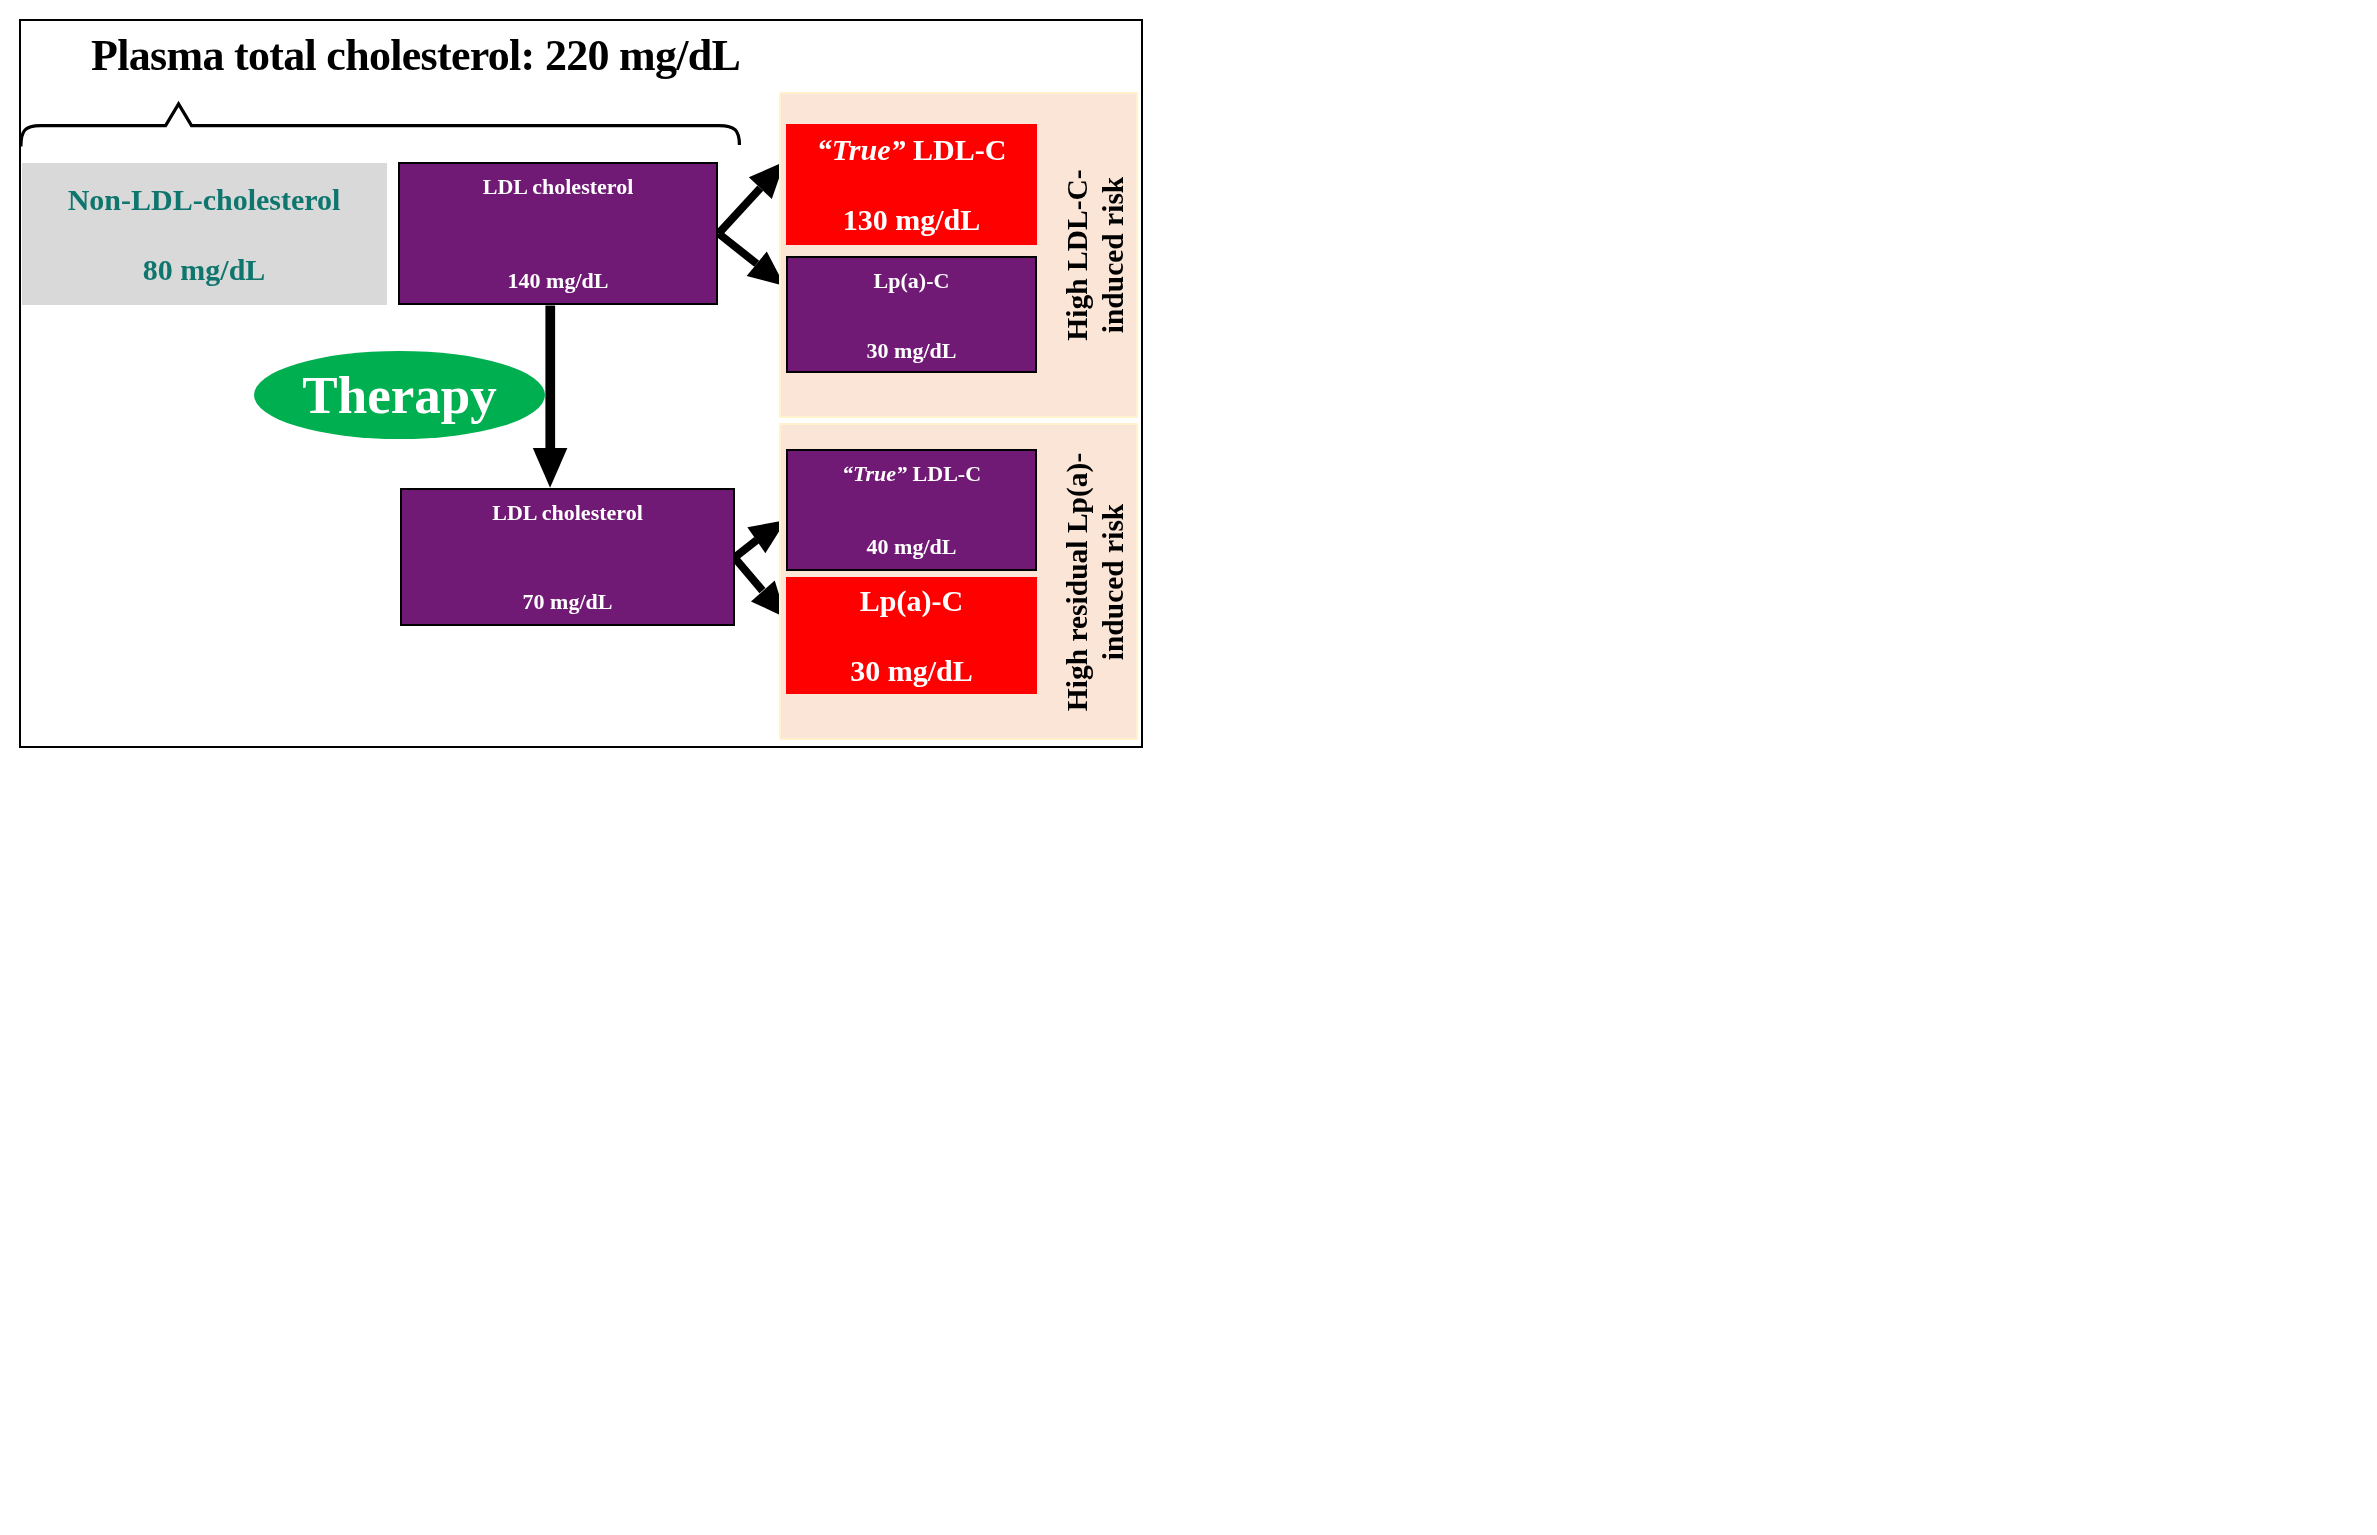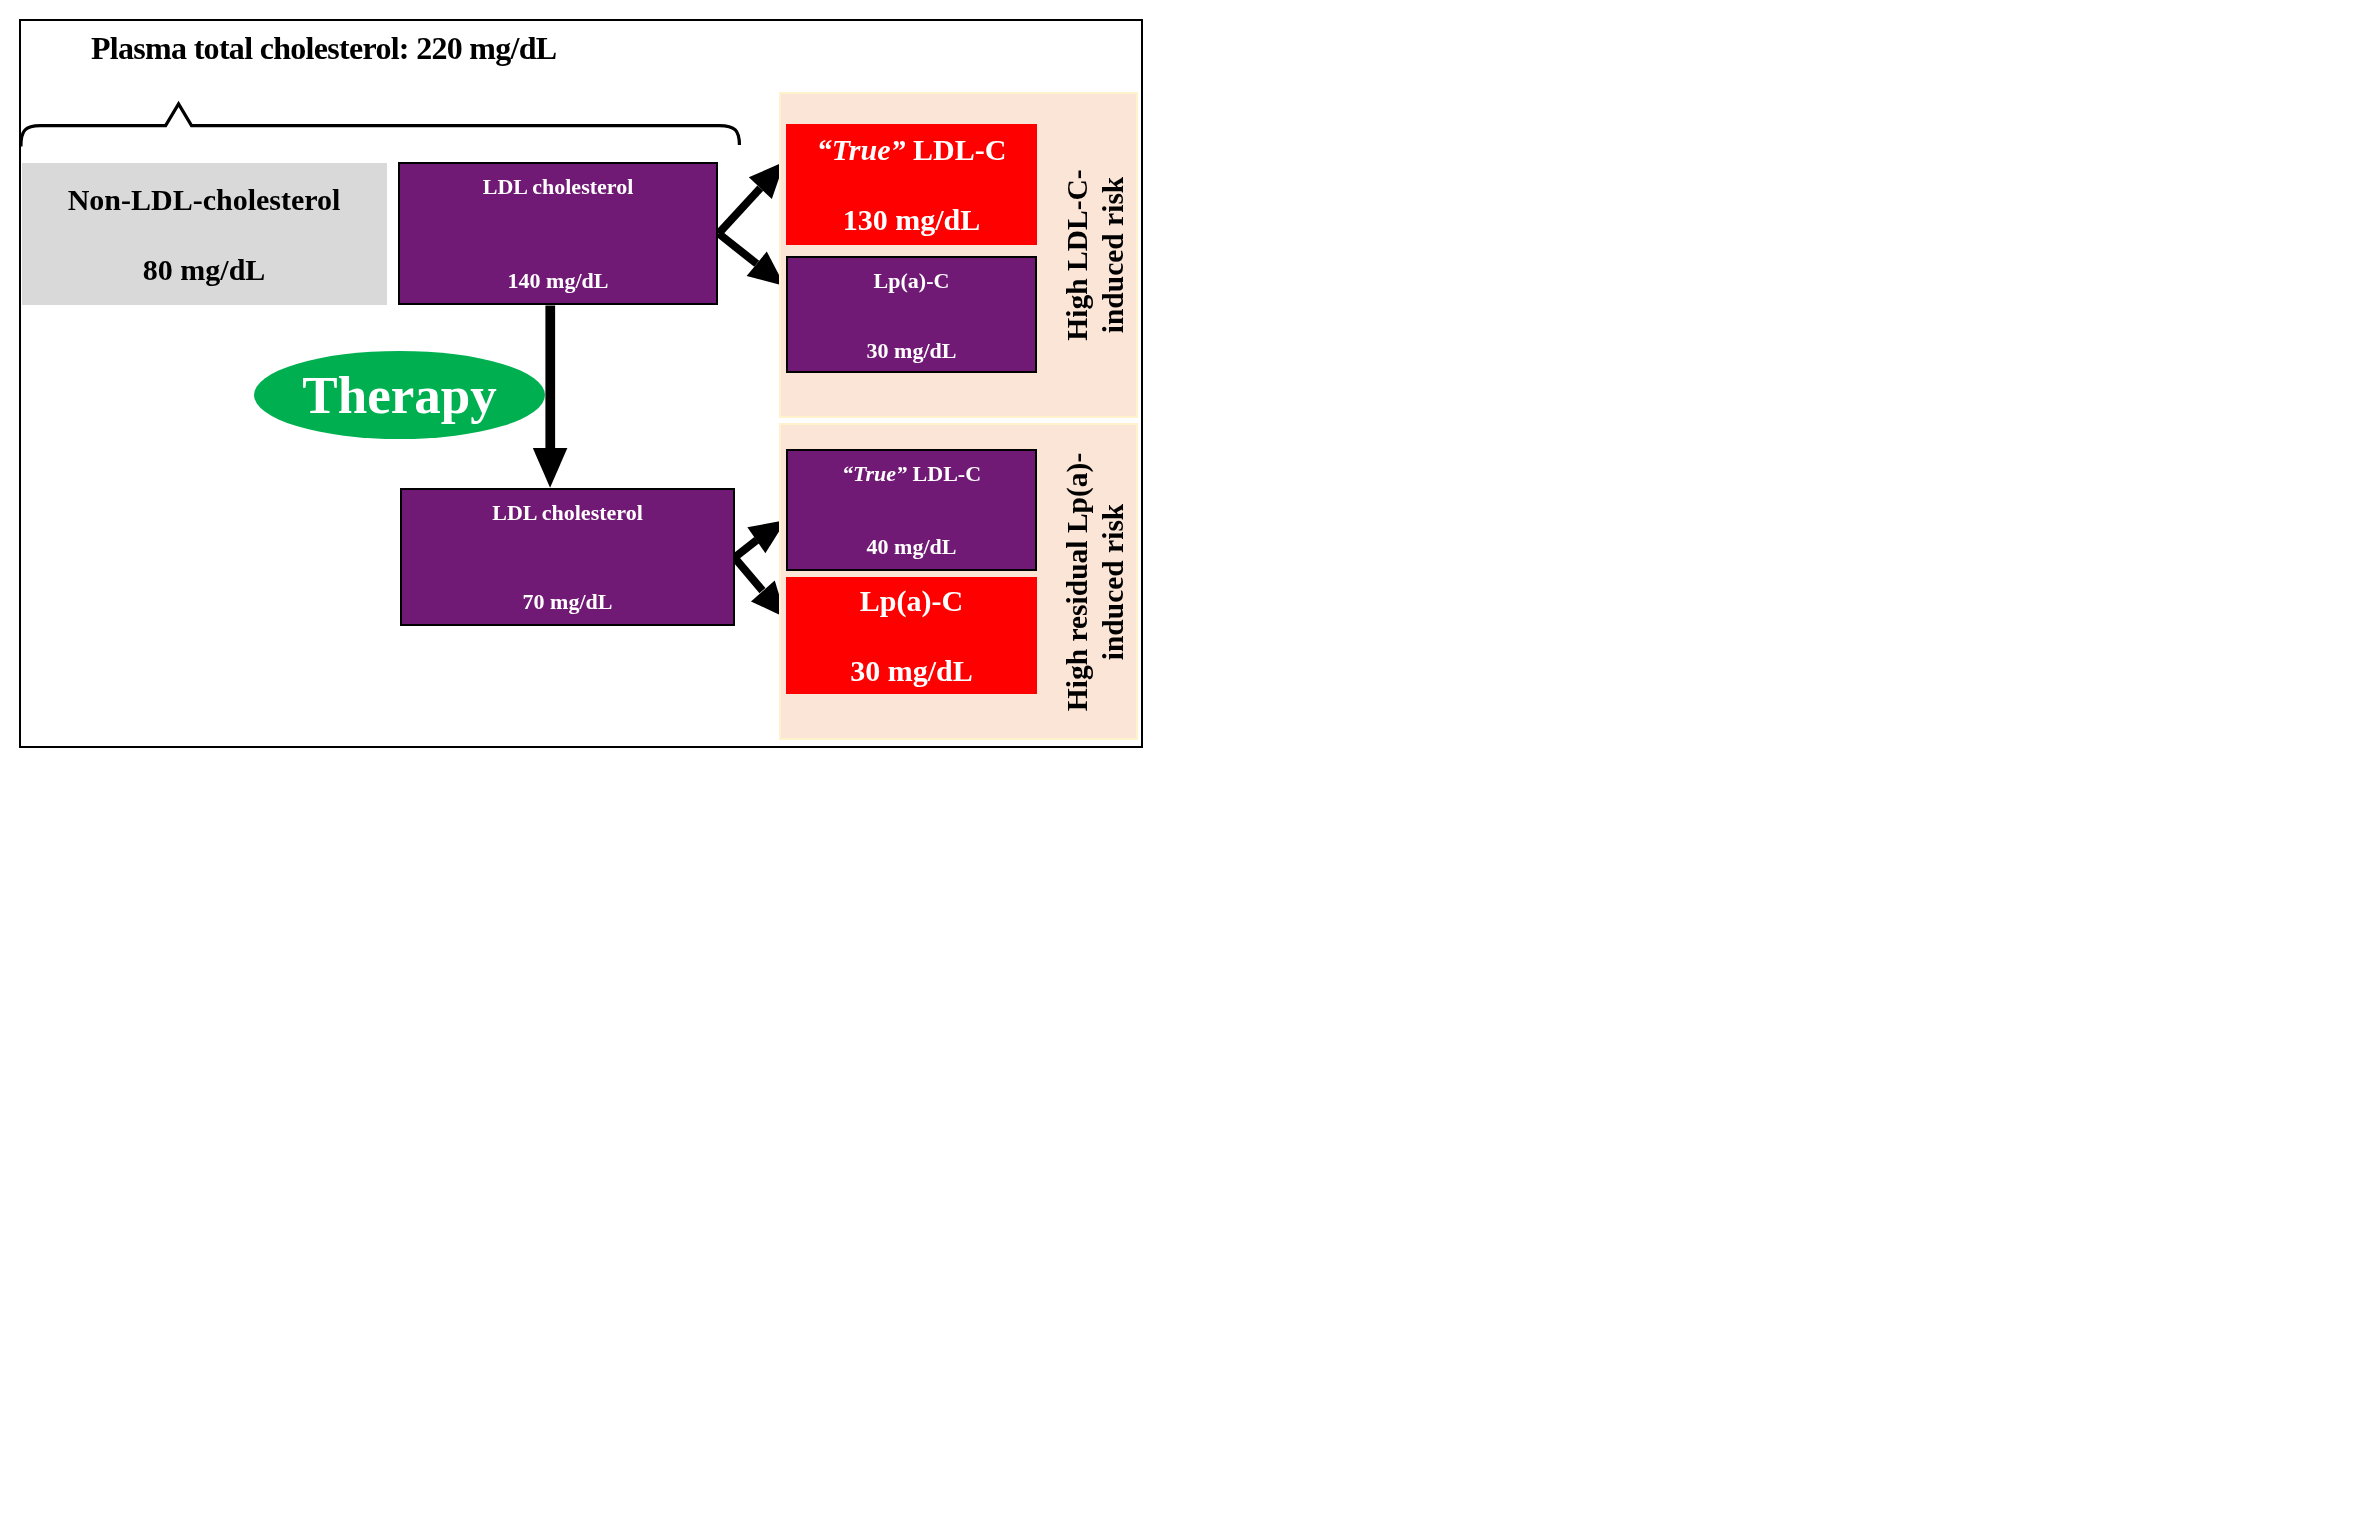--- a/index.html
+++ b/index.html
@@ -18,21 +18,21 @@
   .outer-border {
     position: absolute;
     left: 19.4px; top: 19px;
     width: 1124px; height: 729px;
     border: 2.9px solid #000000;
     box-sizing: border-box;
   }
   .title {
     position: absolute;
     left: 91px; top: 30px;
-    font-size: 32px;
+    font-size: 44px;
     font-weight: bold;
     color: #000000;
     letter-spacing: -0.7px;
     white-space: nowrap;
   }
   .box {
     position: absolute;
     display: flex;
     flex-direction: column;
     justify-content: center;
@@ -40,21 +40,21 @@
     text-align: center;
     box-sizing: border-box;
     font-weight: bold;
     line-height: 45px;
     gap: 25px;
   }
   .box .bl { display: block; white-space: nowrap; }
   .gray-box {
     left: 21.6px; top: 163px; width: 365px; height: 142px;
     background: #d9d9d9;
-    color: #000000;
+    color: #0f766e;
     font-size: 30px;
   }
   .dark-box {
     background: #701a75;
     color: #ffffff;
     font-size: 22px;
     justify-content: space-between;
   }
   .red-box {
     background: #fe0000;

